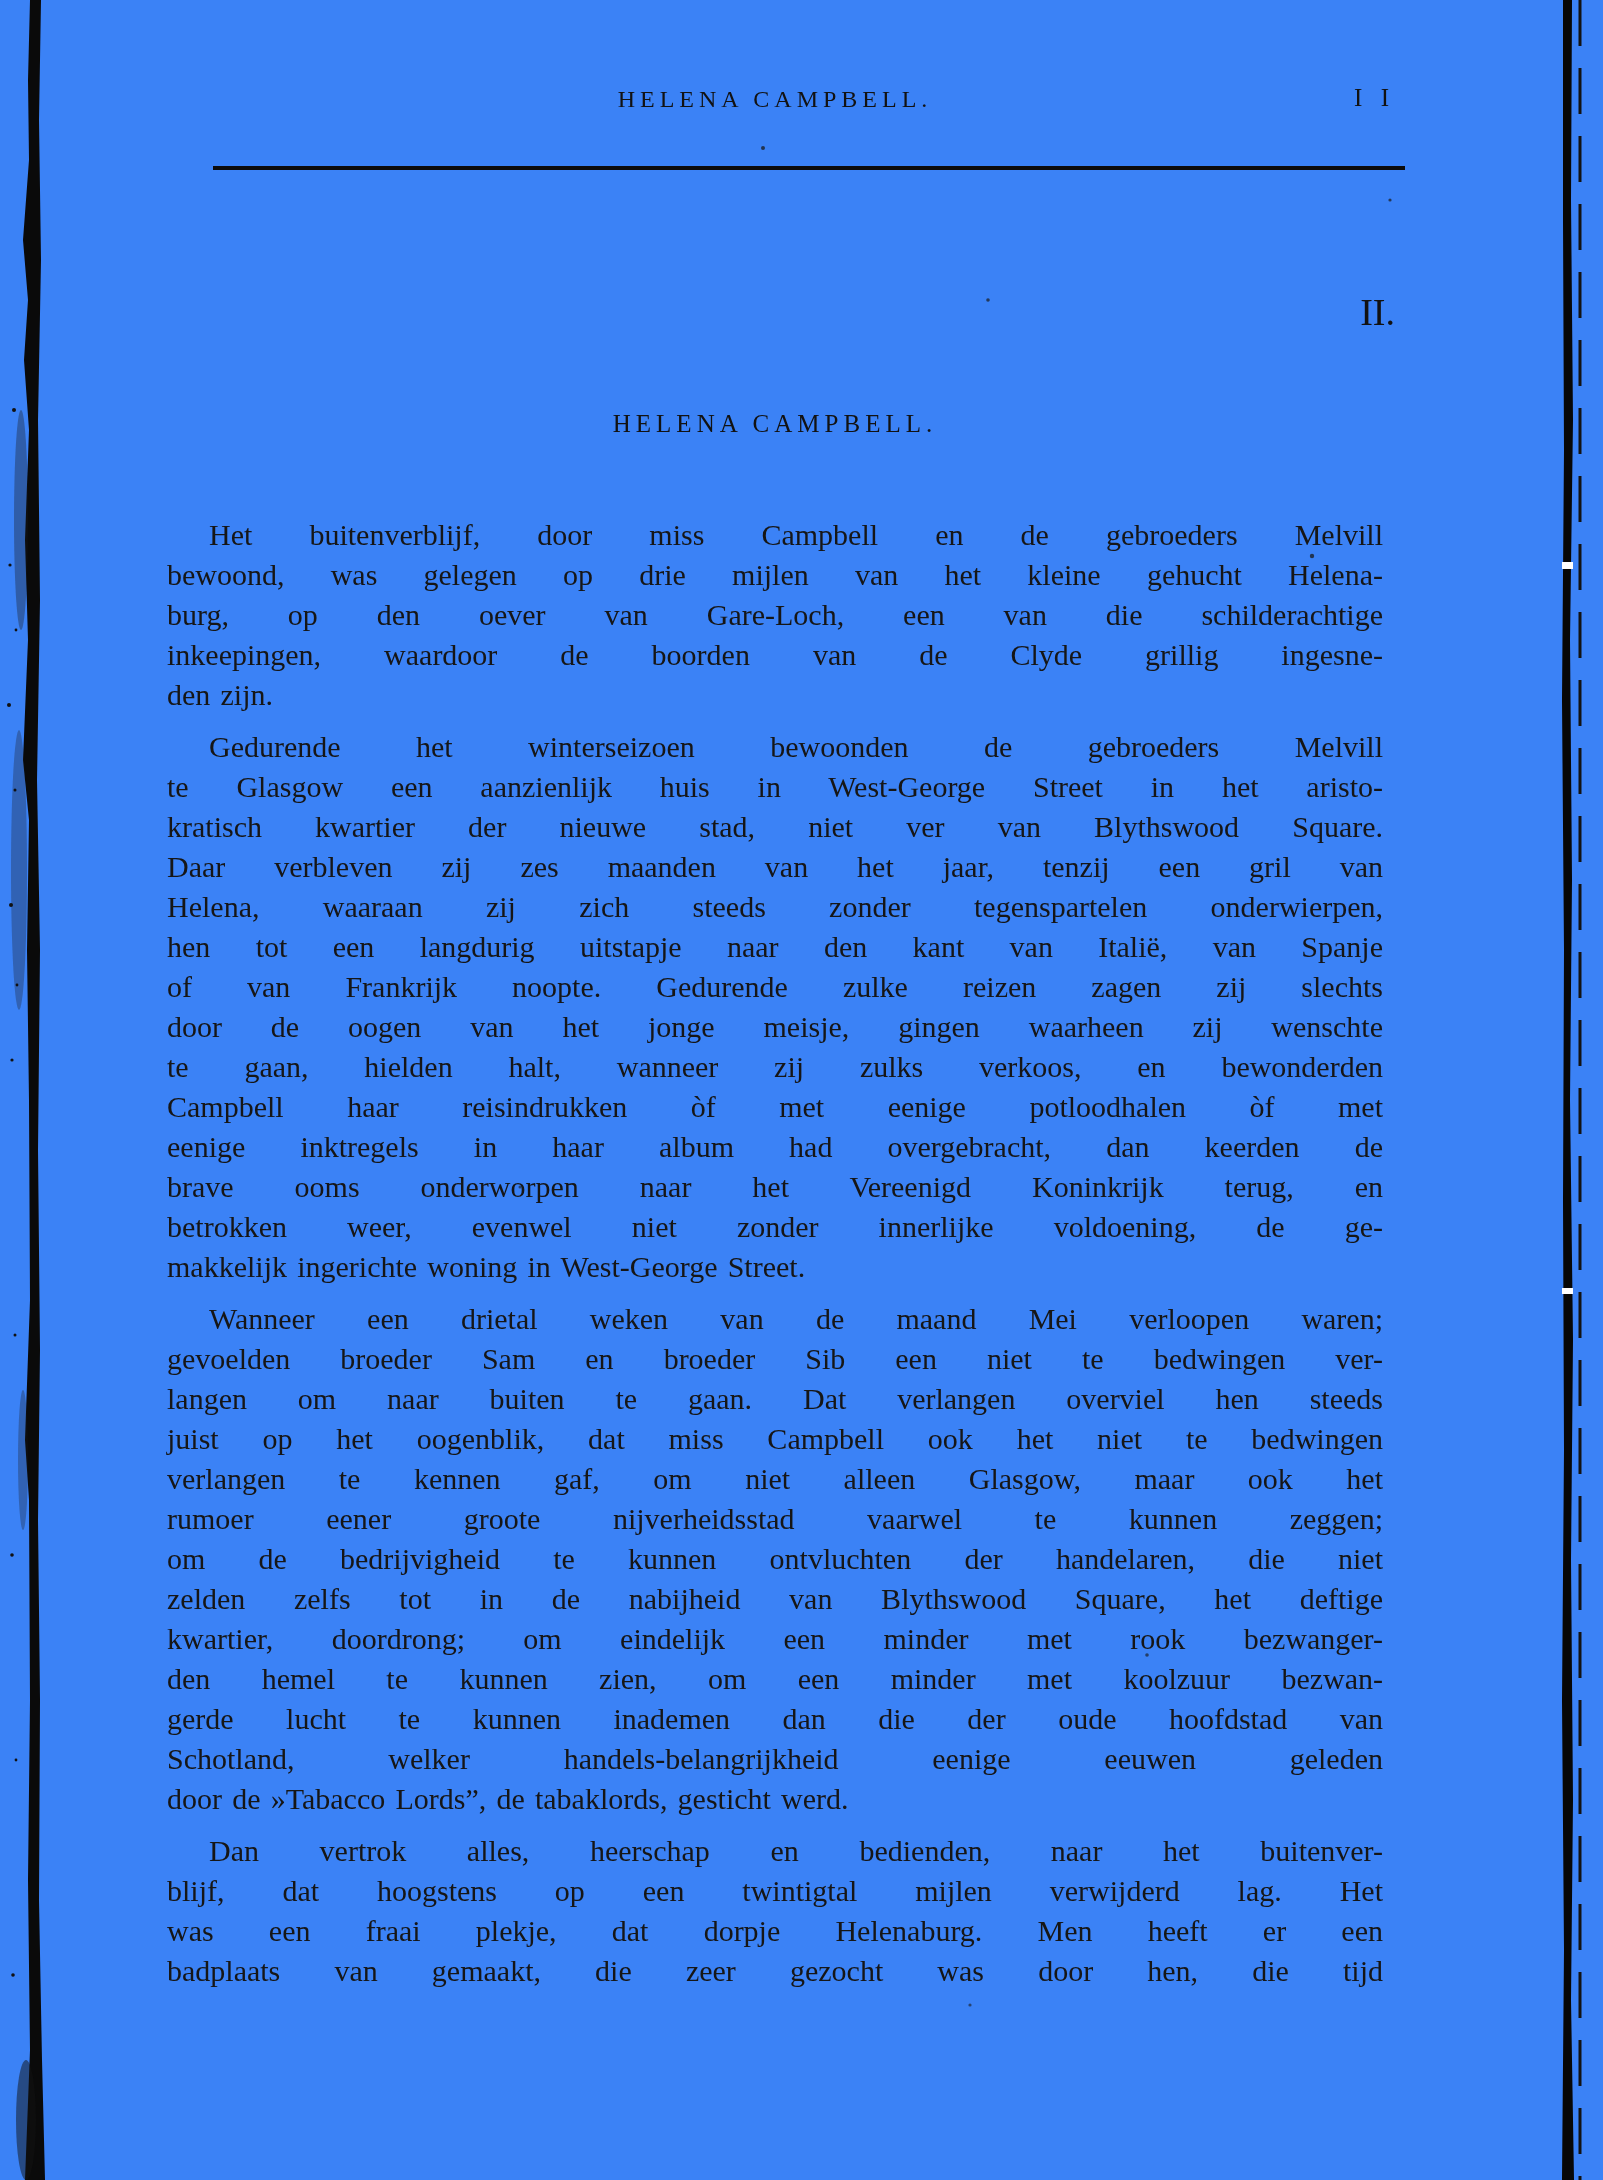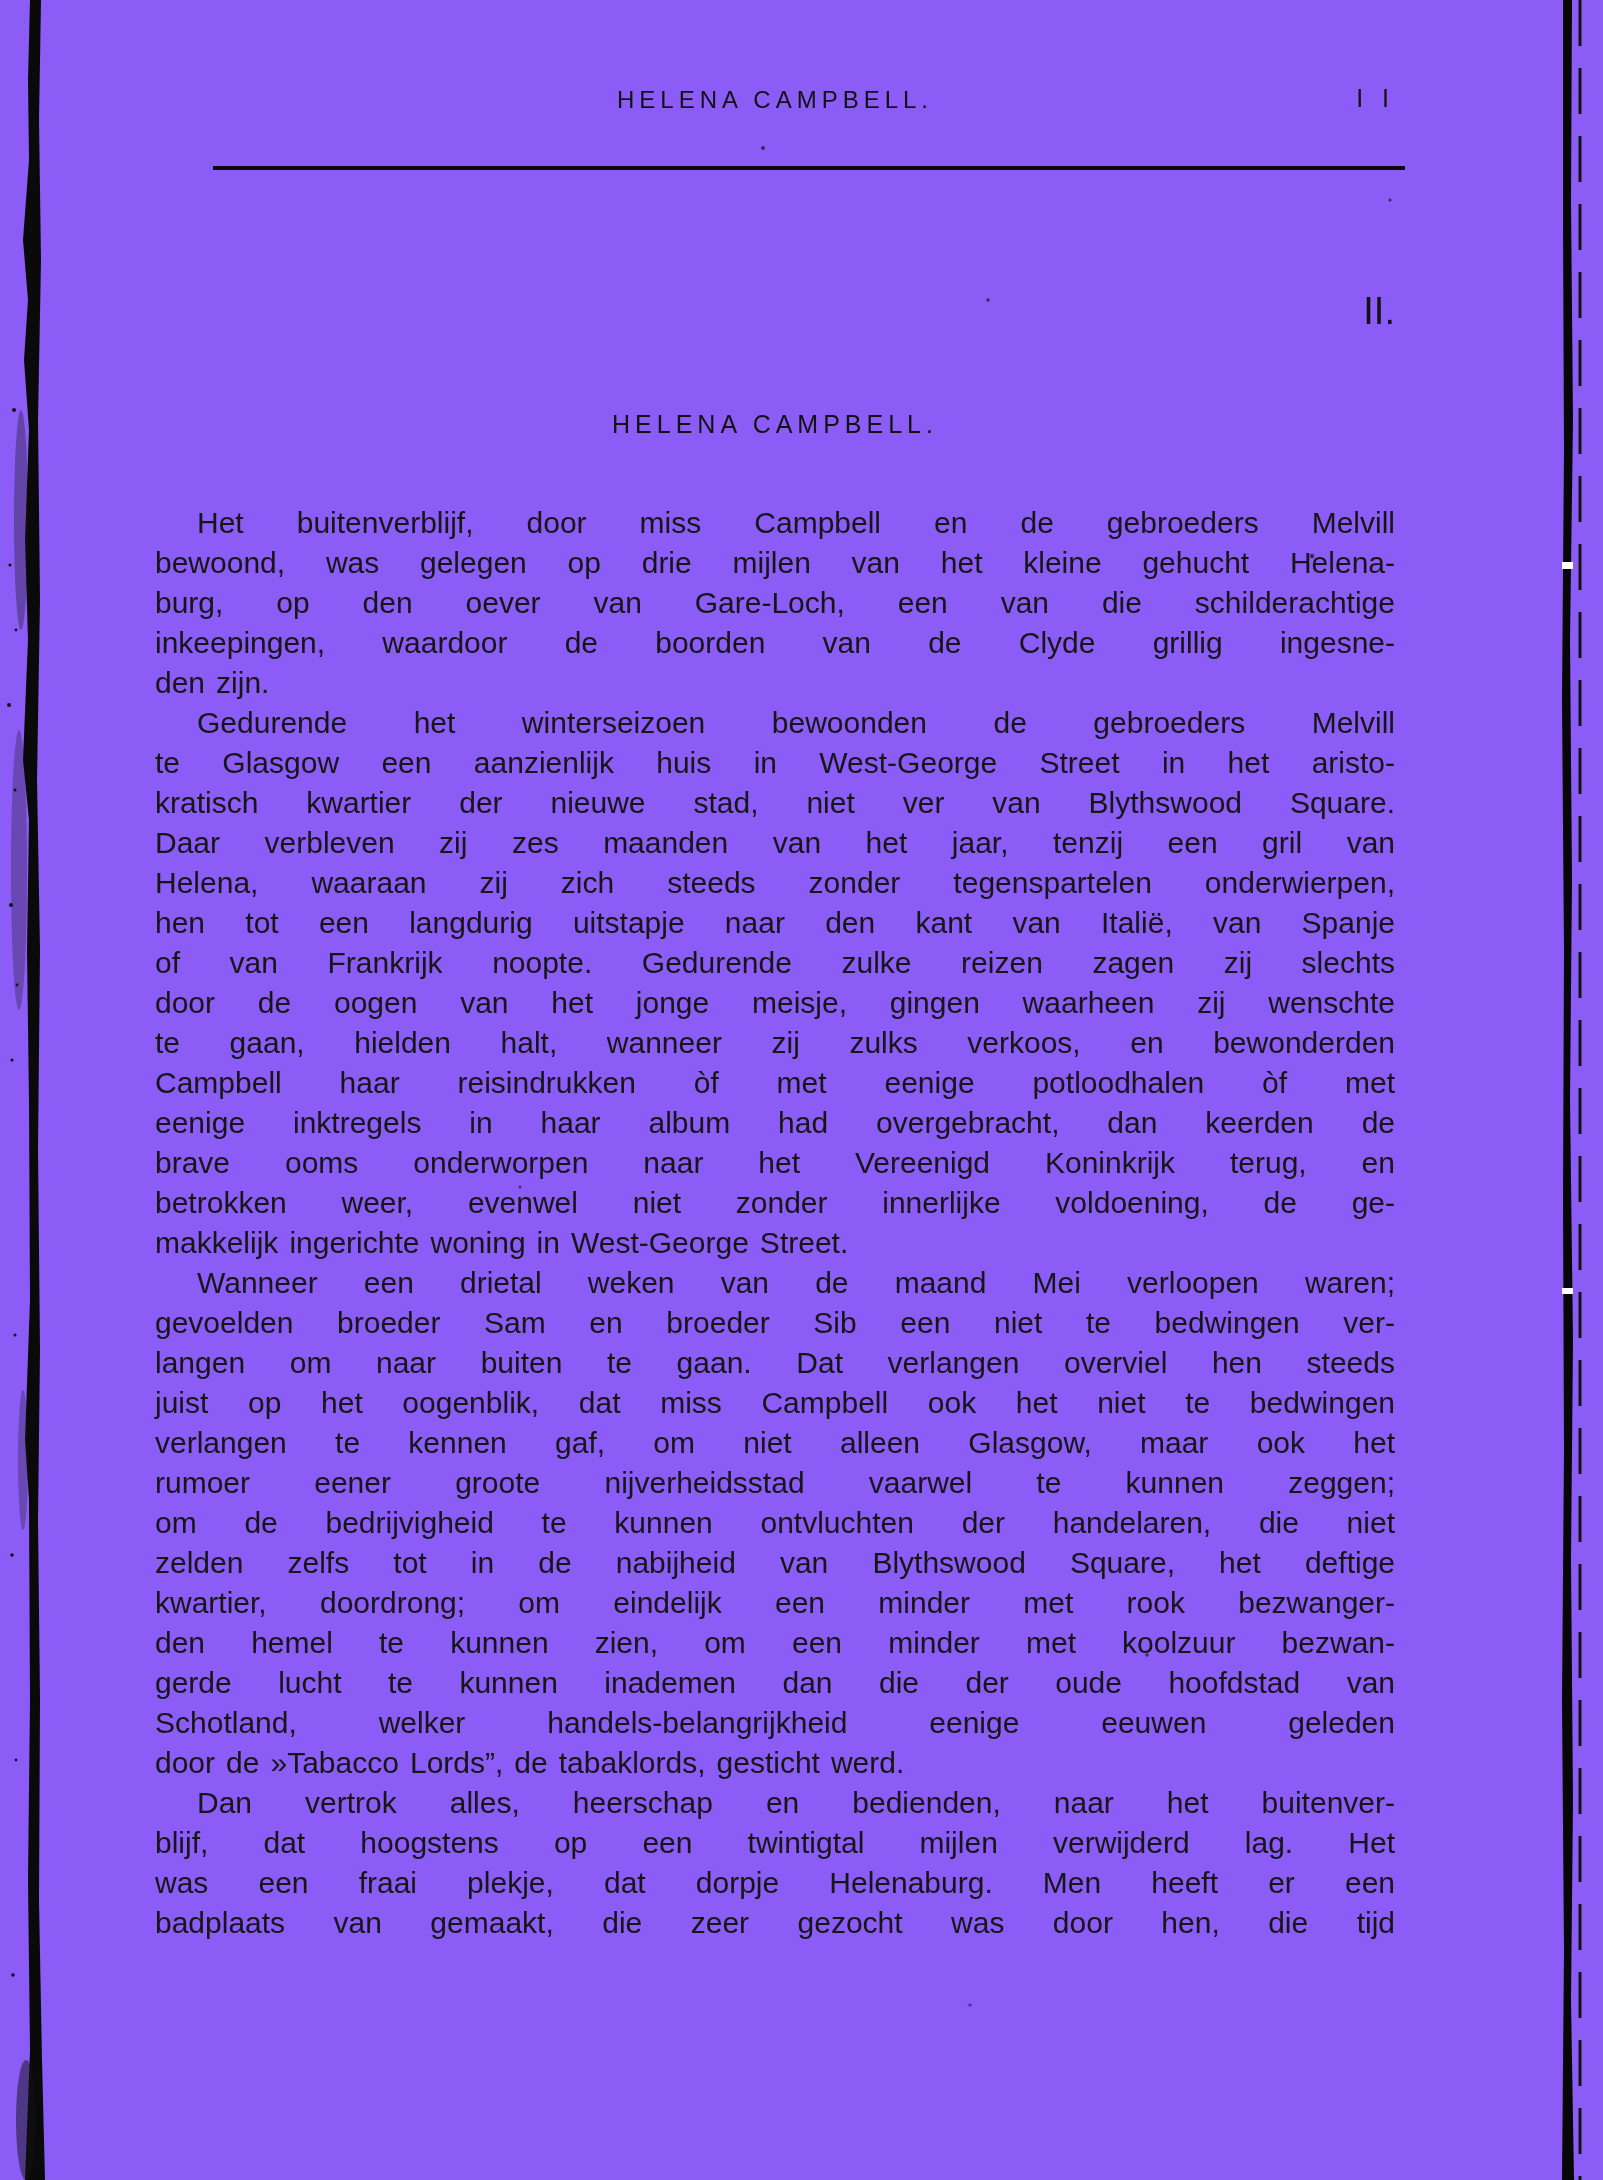--- a/index.html
+++ b/index.html
@@ -1,21 +1,21 @@
 <!DOCTYPE html>
 <html><head>
 <meta charset="utf-8">
 <style>
   html, body { margin: 0; padding: 0; background: #ffffff; }
   .page {
     position: relative;
     width: 1603px;
     height: 2180px;
-    background: #8b5cf6;
-    font-family: Liberation Sans, sans-serif;
+    background: #3b82f6;
+    font-family: Liberation Serif, serif;
     color: #161616;
     overflow: hidden;
   }
   .edge-left  { position: absolute; left: 0;     top: 0; }
   .edge-right { position: absolute; left: 1556px; top: 0; }
   .specks     { position: absolute; left: 0;     top: 0; pointer-events: none; }
 
   .running-header { position: absolute; left: 155px; top: 82px; width: 1240px; height: 42px; }
   .rh-title {
     position: absolute; left: 0; right: 0; top: 4px;
@@ -34,21 +34,21 @@
     text-align: right; font-size: 38px; color: #121212;
   }
   .chapter-title {
     position: absolute; left: 155px; top: 410px; width: 1240px;
     text-align: center; font-size: 25px; letter-spacing: 5px; color: #121212;
   }
   .body-text {
     position: absolute; left: 155px; top: 503px; width: 1240px;
     font-size: 30px; line-height: 40px;
   }
-  .paragraph { margin: 0; }
+  .paragraph { margin: 12px; }
   .line {
     text-align: justify;
     text-align-last: justify;
     word-spacing: 0.09em;
   }
   .line.short-last { text-align-last: left; }
   .line.first { text-indent: 42px; }
 </style>
 </head>
 <body>

